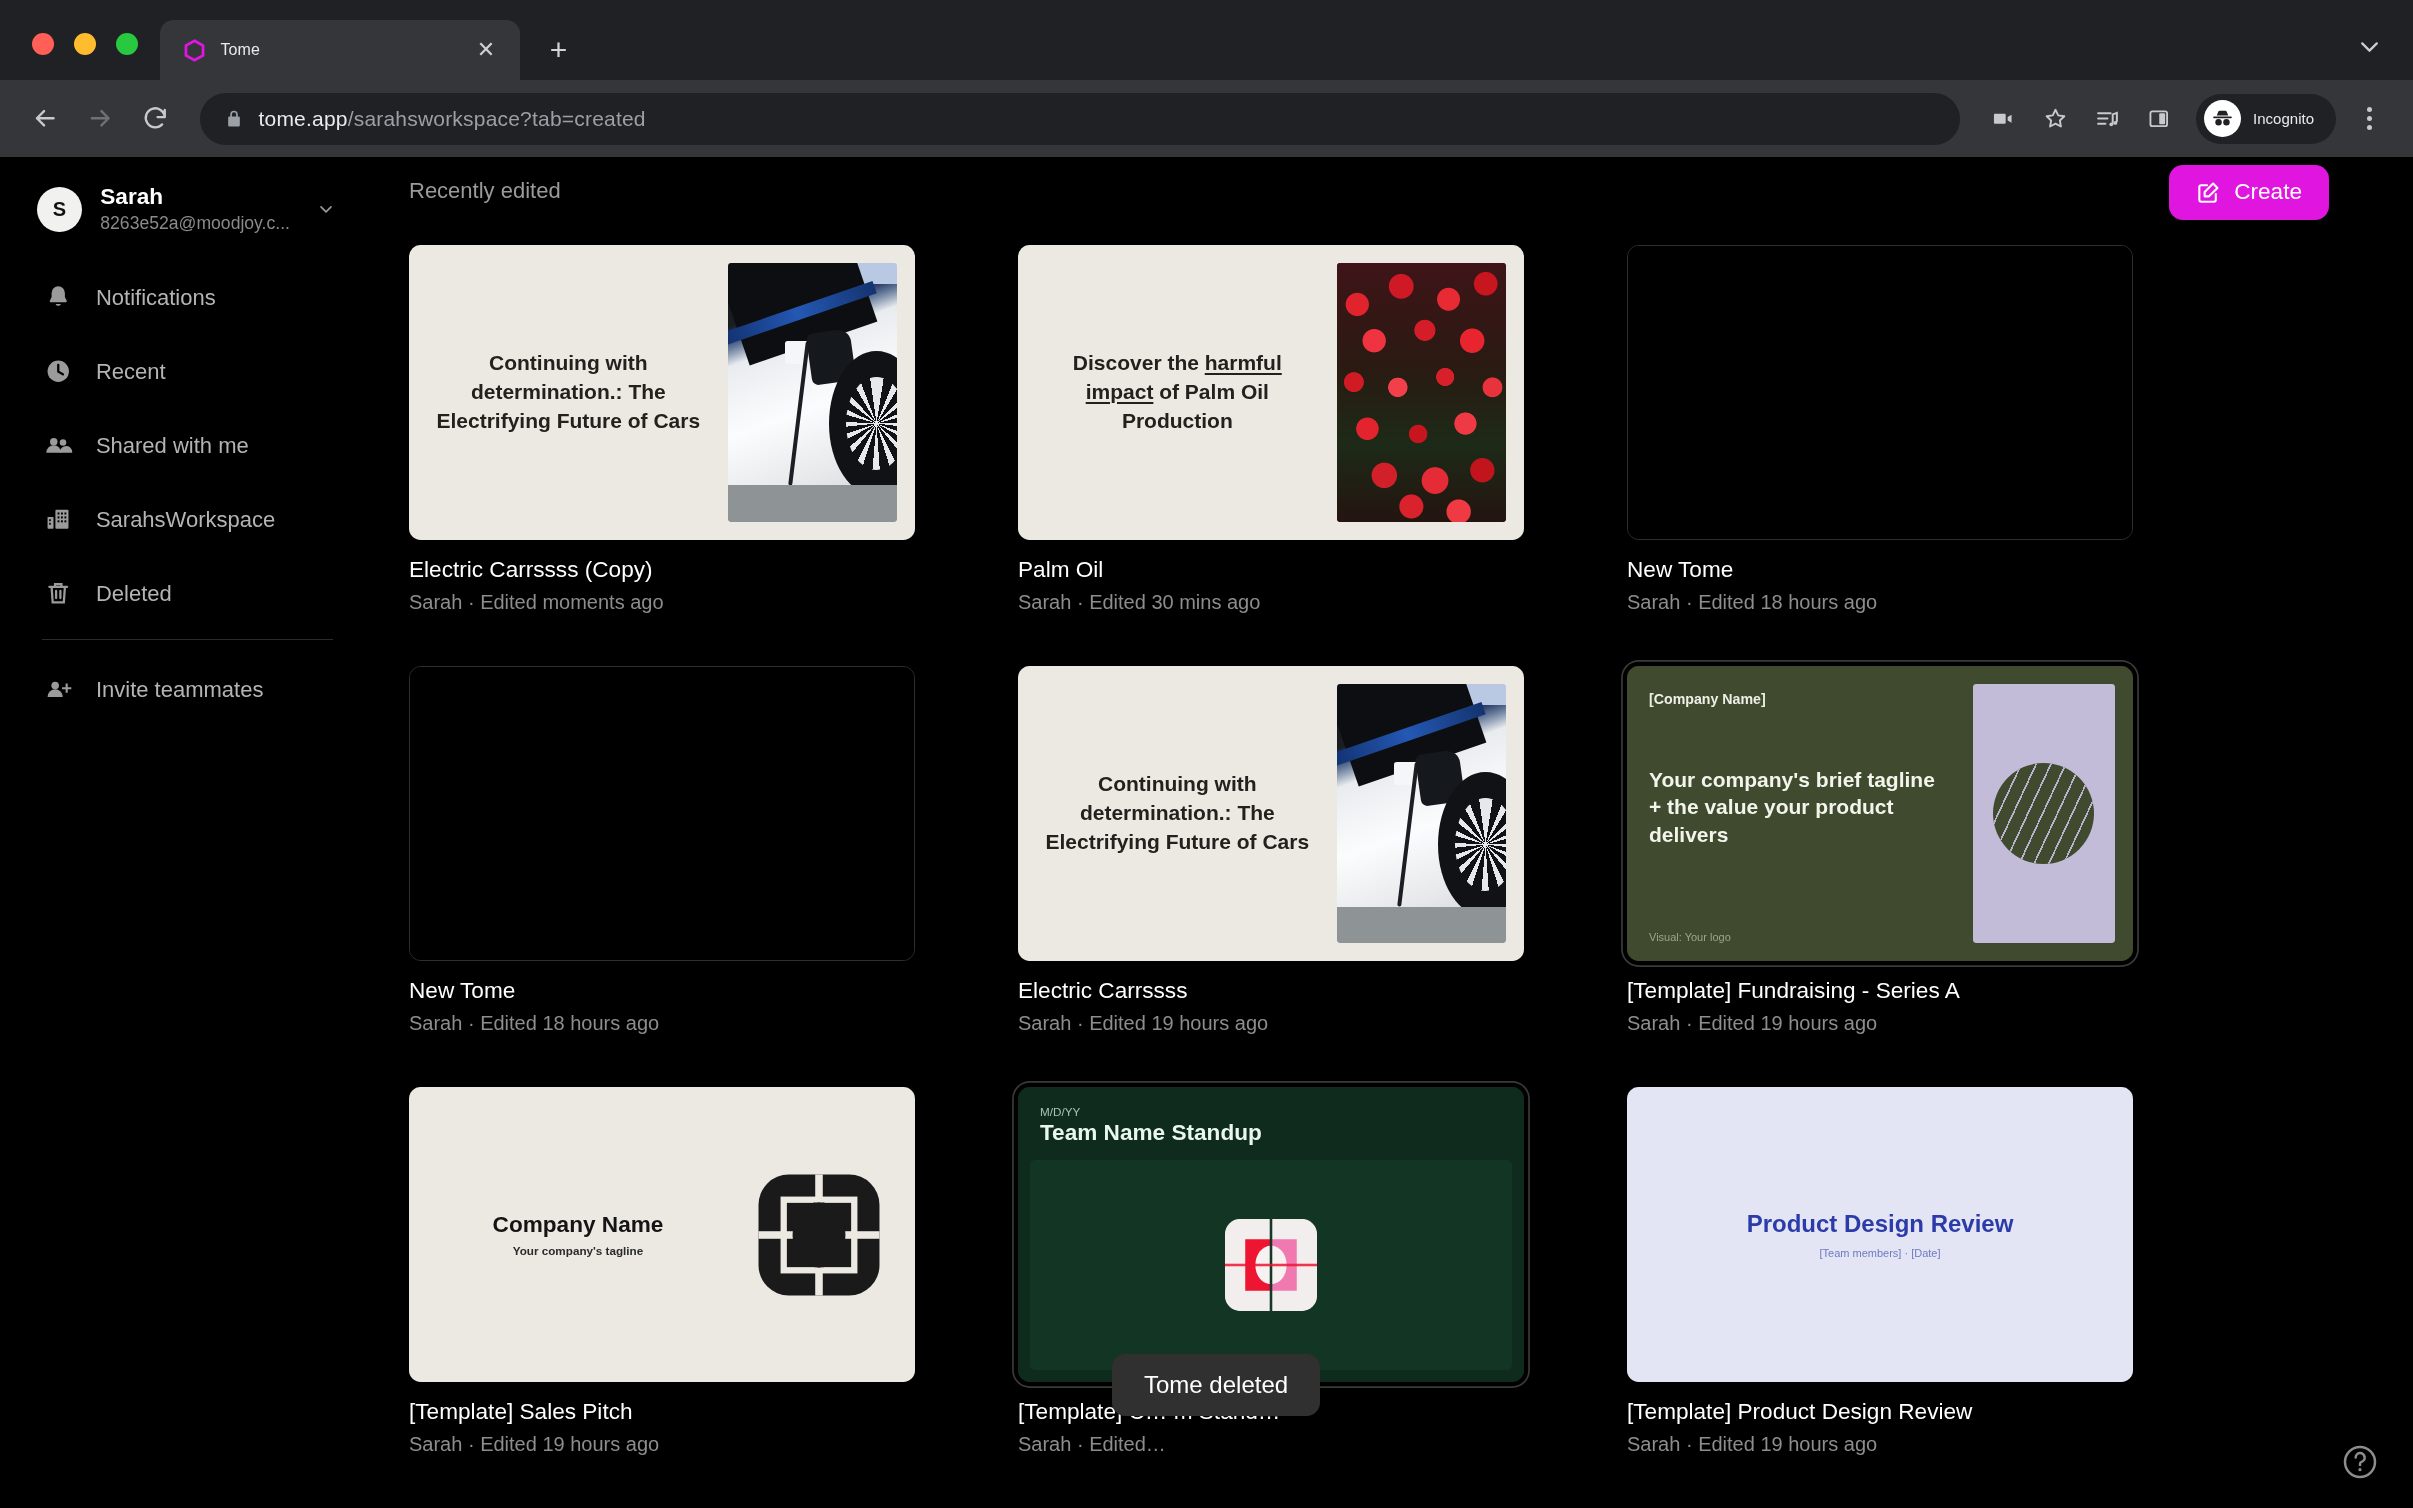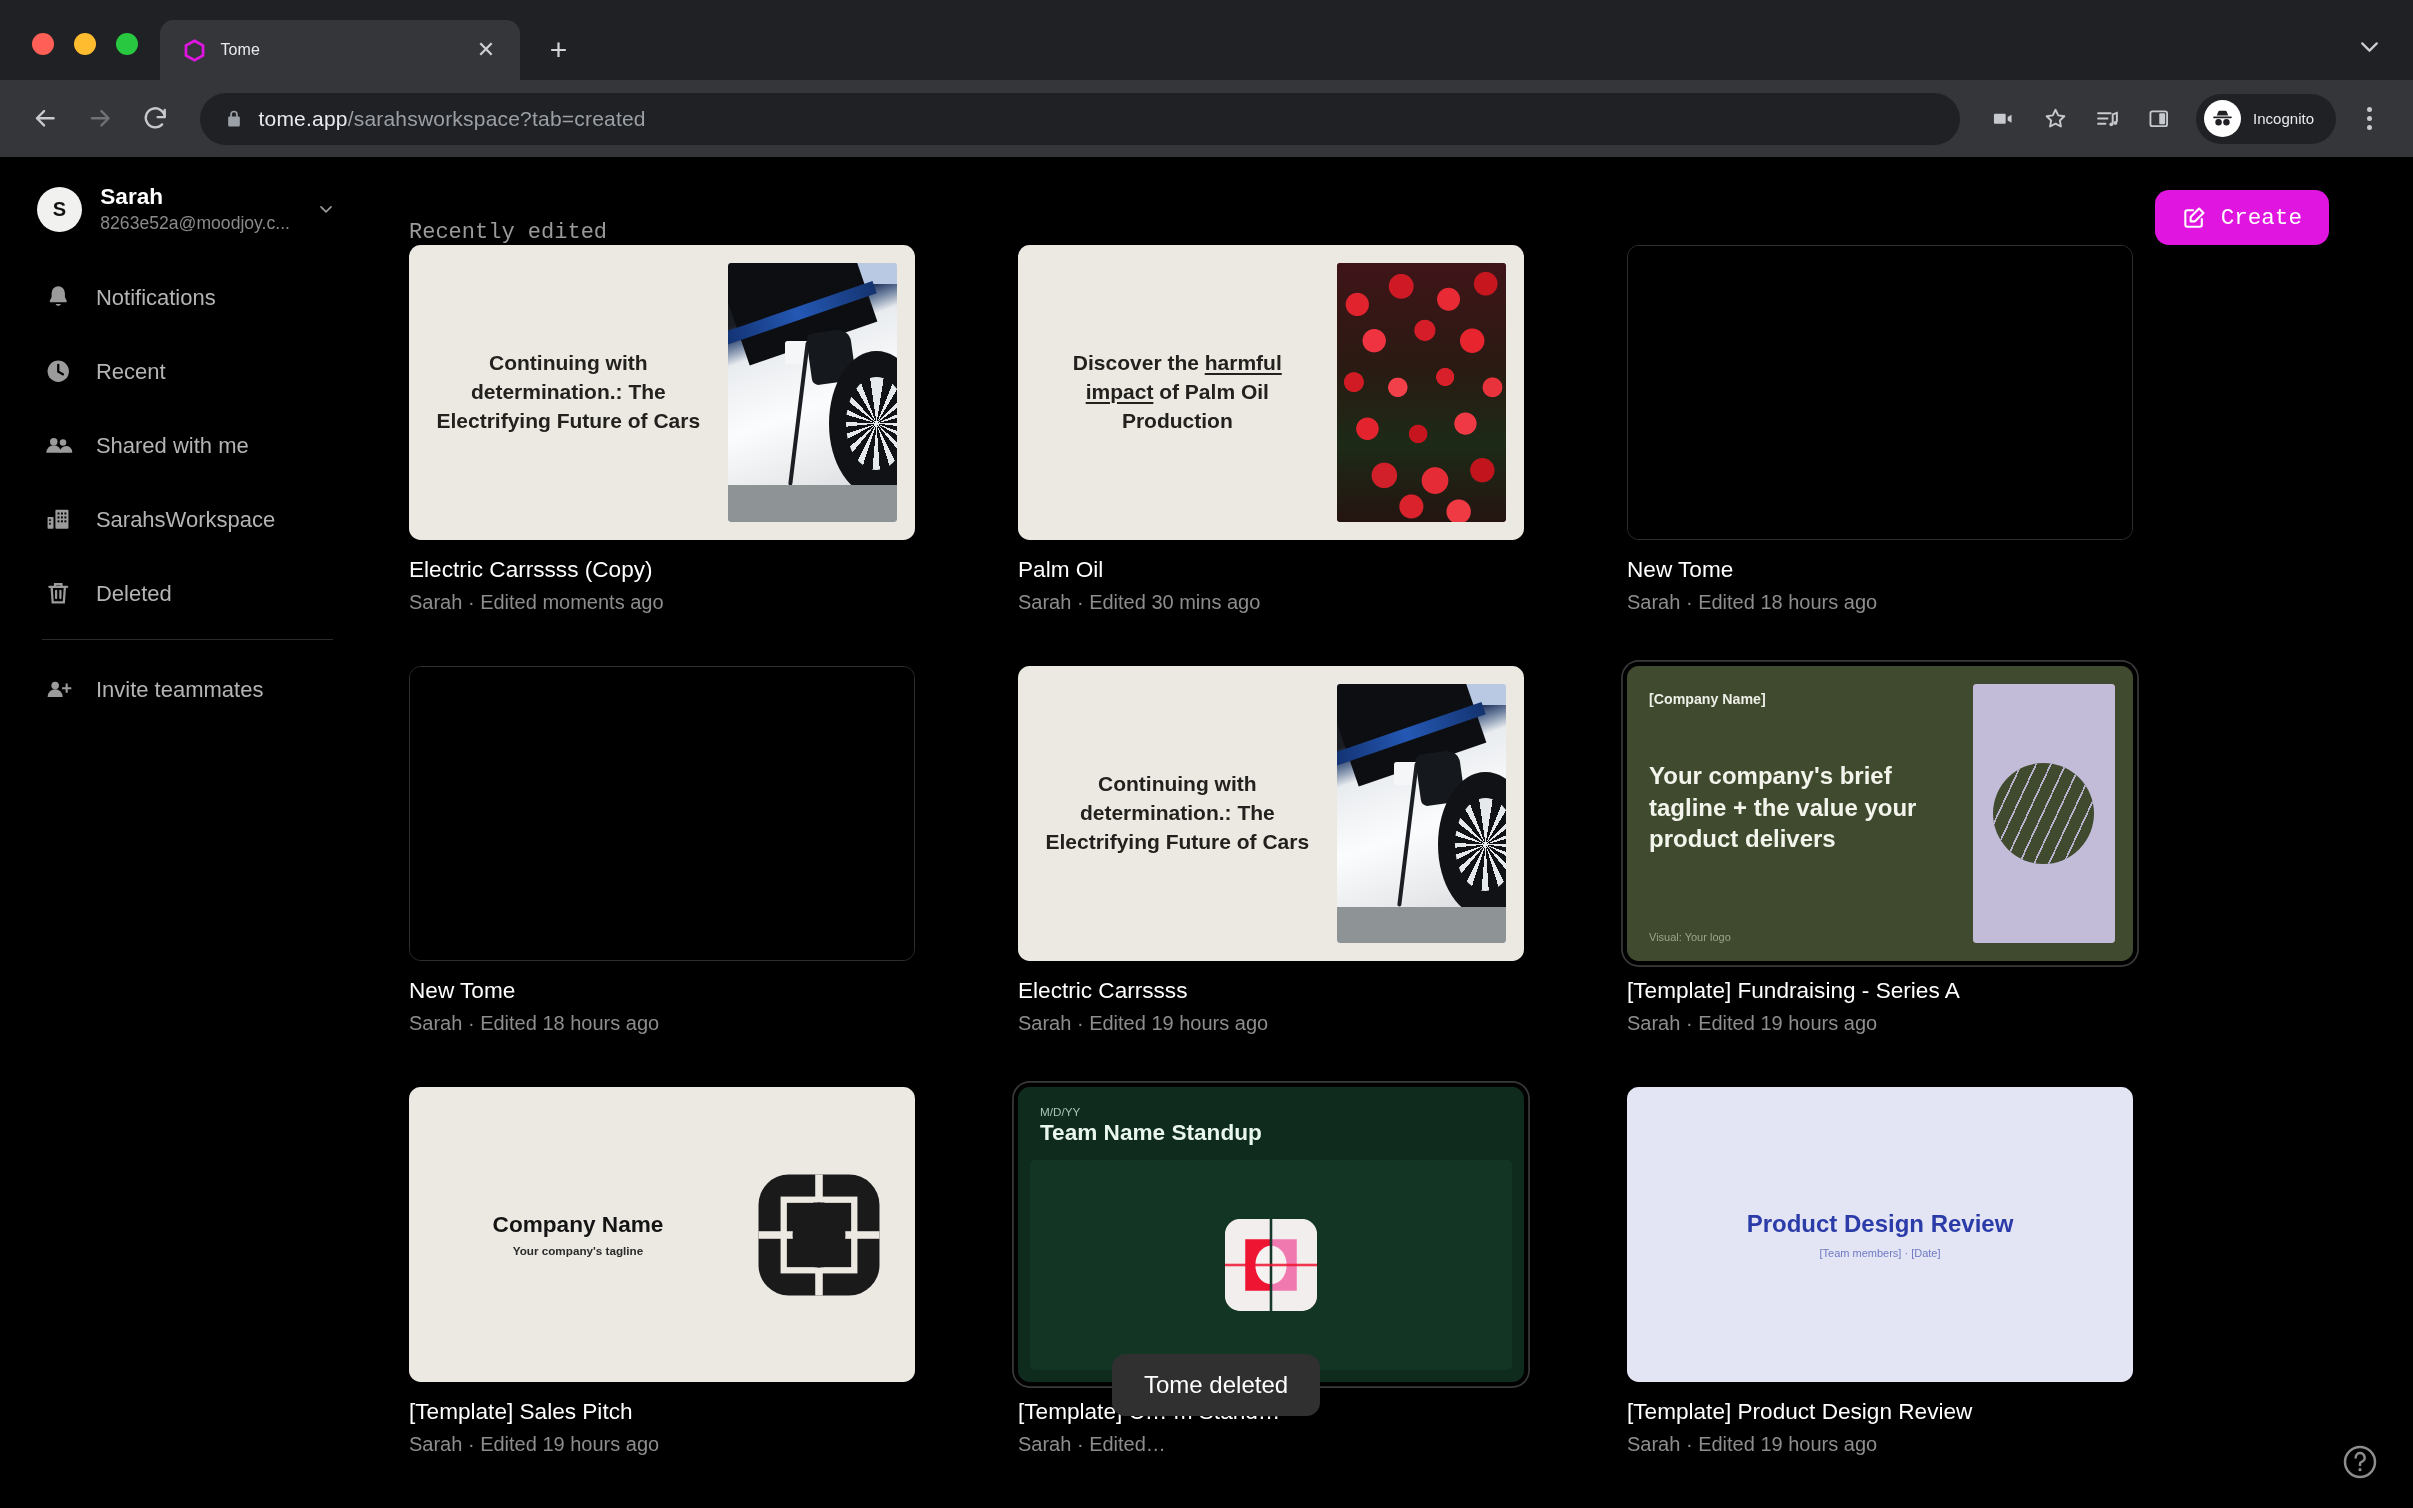--- a/index.html
+++ b/index.html
@@ -119,21 +119,21 @@
   }
   .nav-item .ic { width: 32px; height: 32px; flex: 0 0 32px; display: flex; align-items: center; justify-content: center; color: #9b9b9b; }
   .nav-item.active { background: #242424; color: #fff; }
   .nav-item.active .ic { color: #fff; }
   .nav-sep { height: 0.8px; background: #2b2b2b; margin: 13.4px 18.4px 18.4px 18.4px; }
 
   .cursor { position: absolute; left: 166px; top: 0.8px; width: 35px; height: 39px; pointer-events: none; }
 
   
   .main { flex: 1; position: relative; padding: 0 0 0 34px; overflow: hidden; }
-  .main-head { display: flex; align-items: flex-end; height: 87px; padding-right: 84px; font-family: Liberation Mono, monospace; }
+  .main-head { display: flex; align-items: flex-start; height: 87px; padding-right: 84px; }
   .section-label { font-size: 22px; color: #9a9a9a; padding-top: 20px; }
   .spacer { flex: 1; }
   .create-btn {
     display: inline-flex; align-items: center; gap: 13.4px;
     background: #e016e0; color: #fff;
     height: 55px; padding: 0 27px; border-radius: 14px;
     font-size: 22.6px; font-weight: 500; margin-top: 6.7px;
   }
   .create-btn .ic { width: 25px; height: 25px; display: flex; }
 
@@ -232,21 +232,21 @@
       radial-gradient(circle at 86% 80%, #c2141d 0 4.6%, transparent 5%),
       radial-gradient(circle at 44% 94%, #d9222c 0 4.4%, transparent 4.8%),
       radial-gradient(circle at 72% 96%, #ef3a44 0 4.2%, transparent 4.6%),
       linear-gradient(180deg,#3f1418 0%,#2a1a12 40%,#1d2a17 70%,#241410 100%);
   }
 
   
   .fund { position:absolute; inset:0; background:#3f4a2e; display:flex; }
   .fund-l { flex:1; padding: 25px 22px 18.4px 22px; display:flex; flex-direction:column; }
   .fund-tag { font-size: 14.2px; color:#eef0e8; font-weight:600; }
-  .fund-h { font-size: 24px; font-weight:700; color:#f3f5ec; line-height:1.3; margin-top:auto; }
+  .fund-h { font-size: 21px; font-weight:700; color:#f3f5ec; line-height:1.3; margin-top:auto; }
   .fund-foot { font-size: 11px; color:#9aa68a; margin-top: auto; padding-top: 23.5px; }
   .fund-r {
     width: 142px; margin: 18.4px 18.4px 18.4px 0; background:#c3bcd9; border-radius:3.4px;
     display:flex; align-items:center; justify-content:center;
   }
   .globe {
     width: 101px; height: 101px; border-radius:50%;
     background:#3f4a2e; position:relative; overflow:hidden;
   }
   .globe:before {

